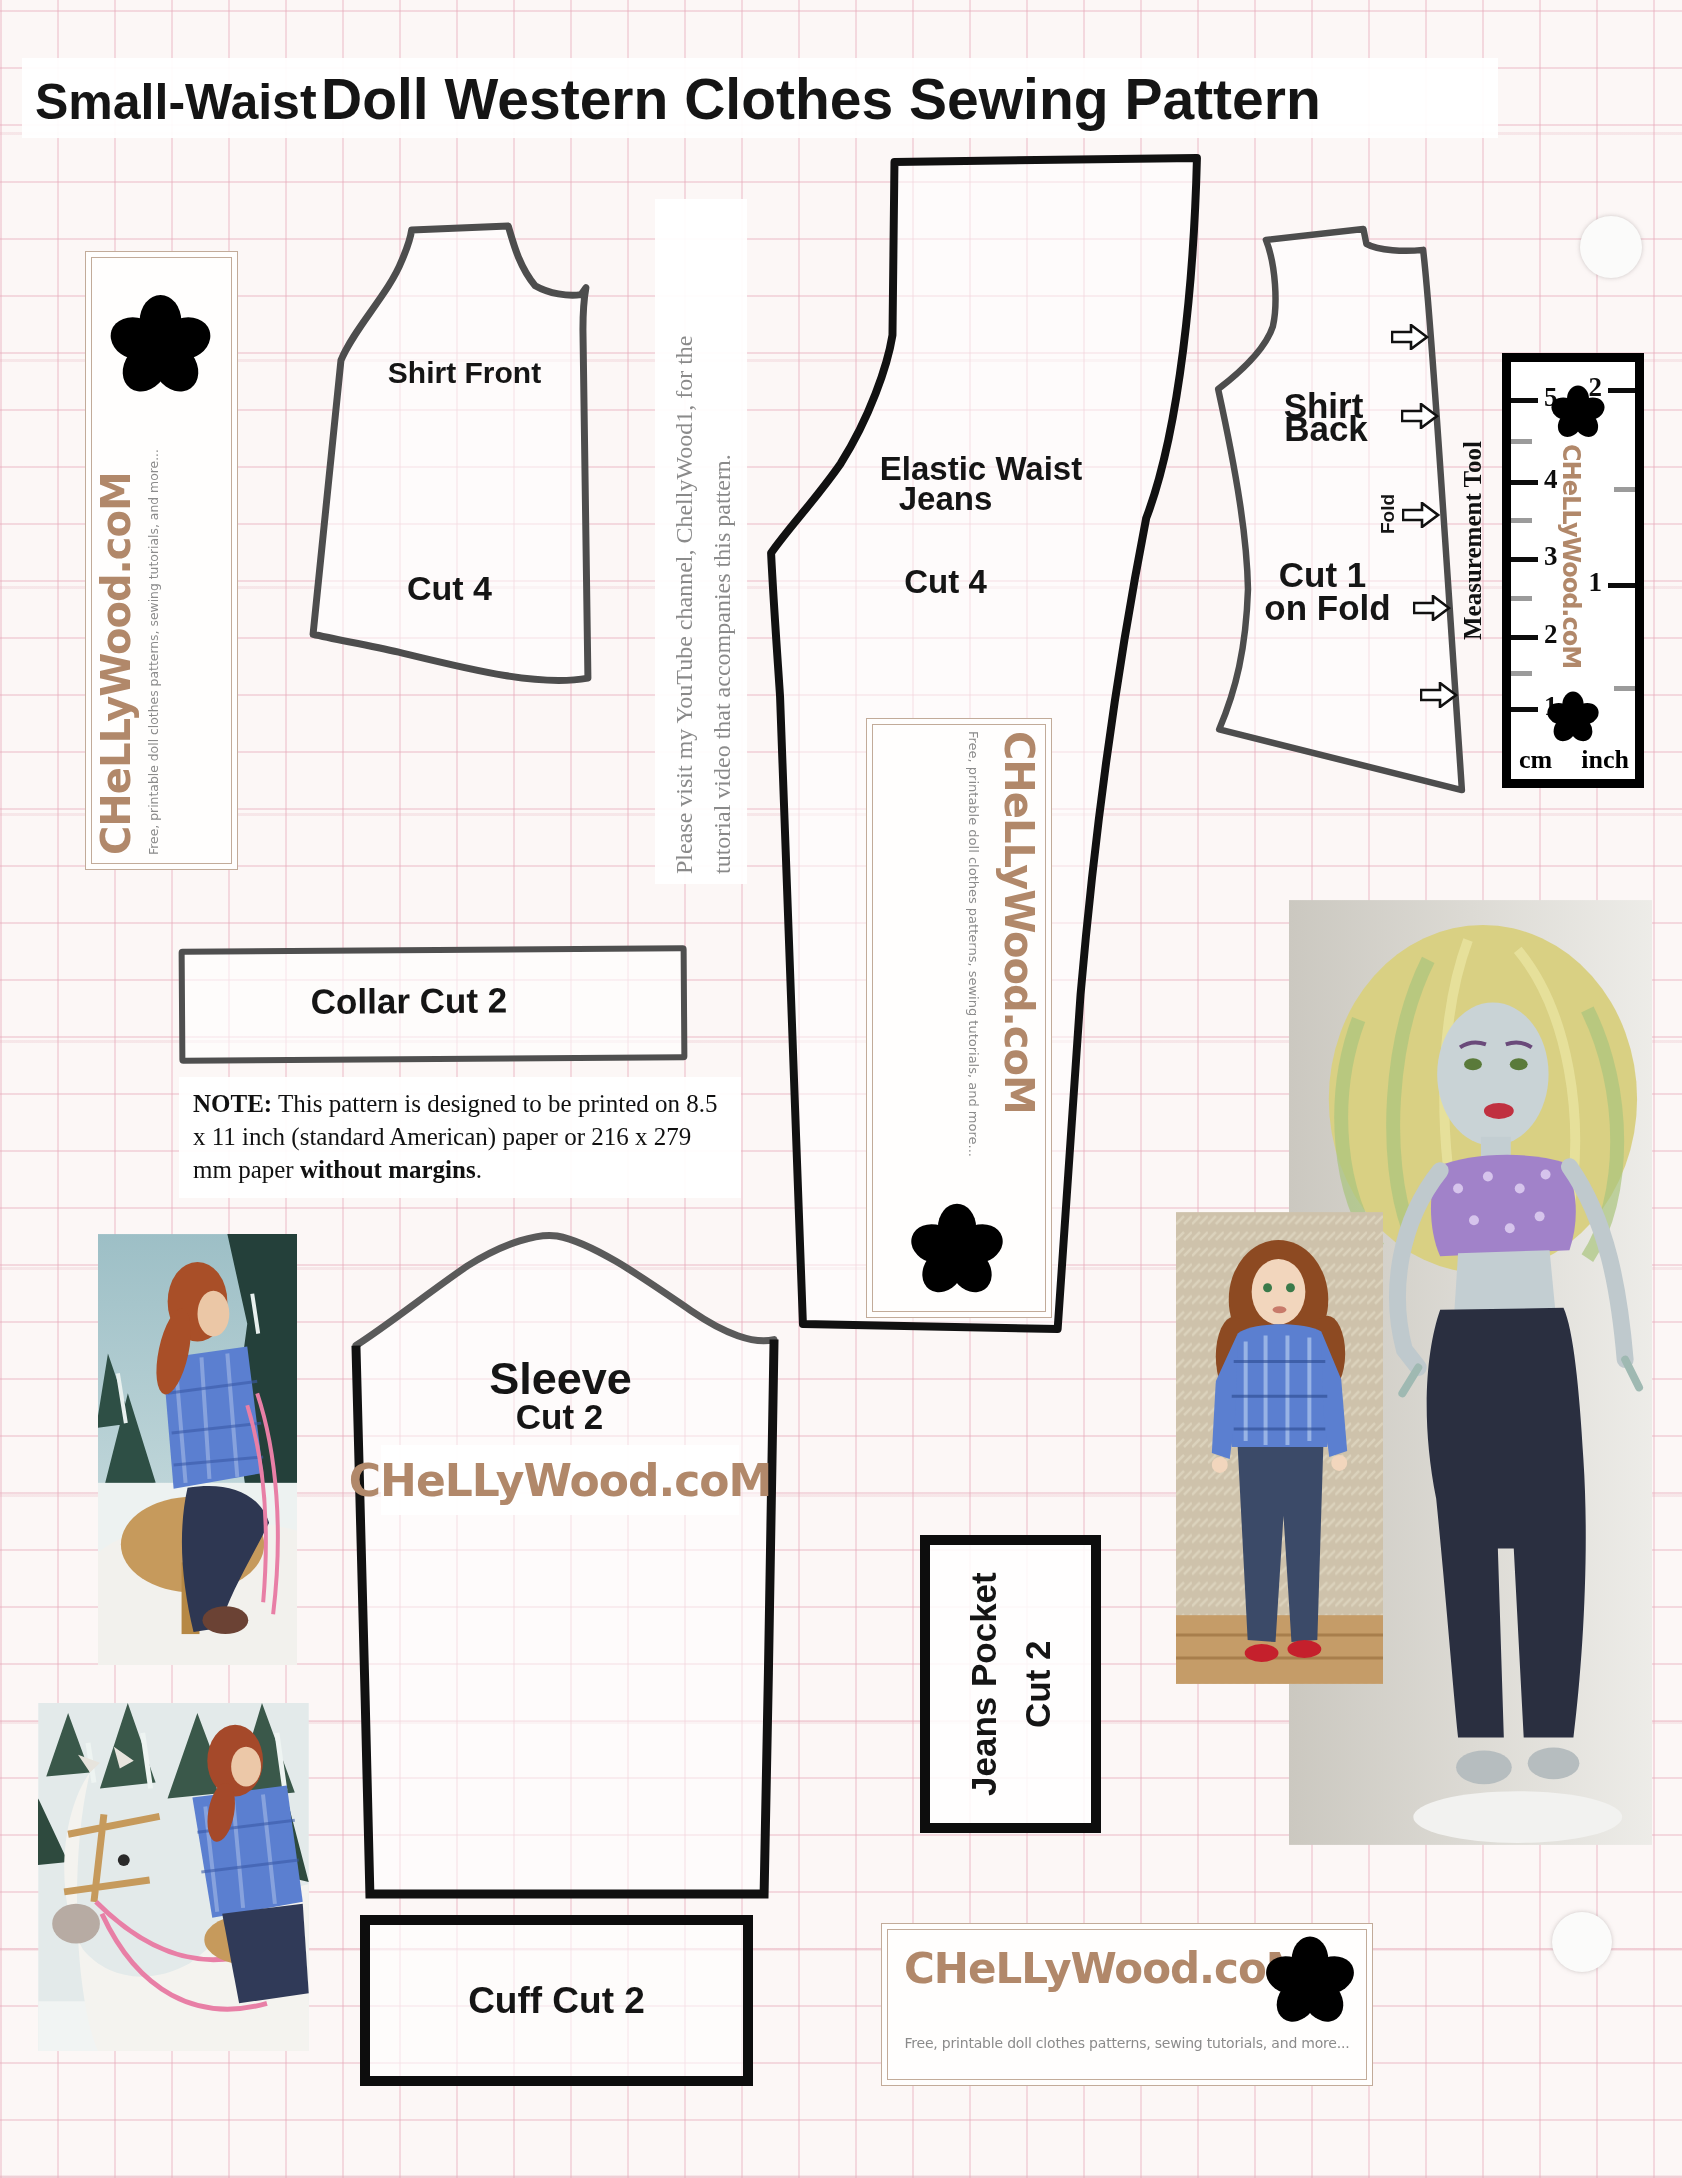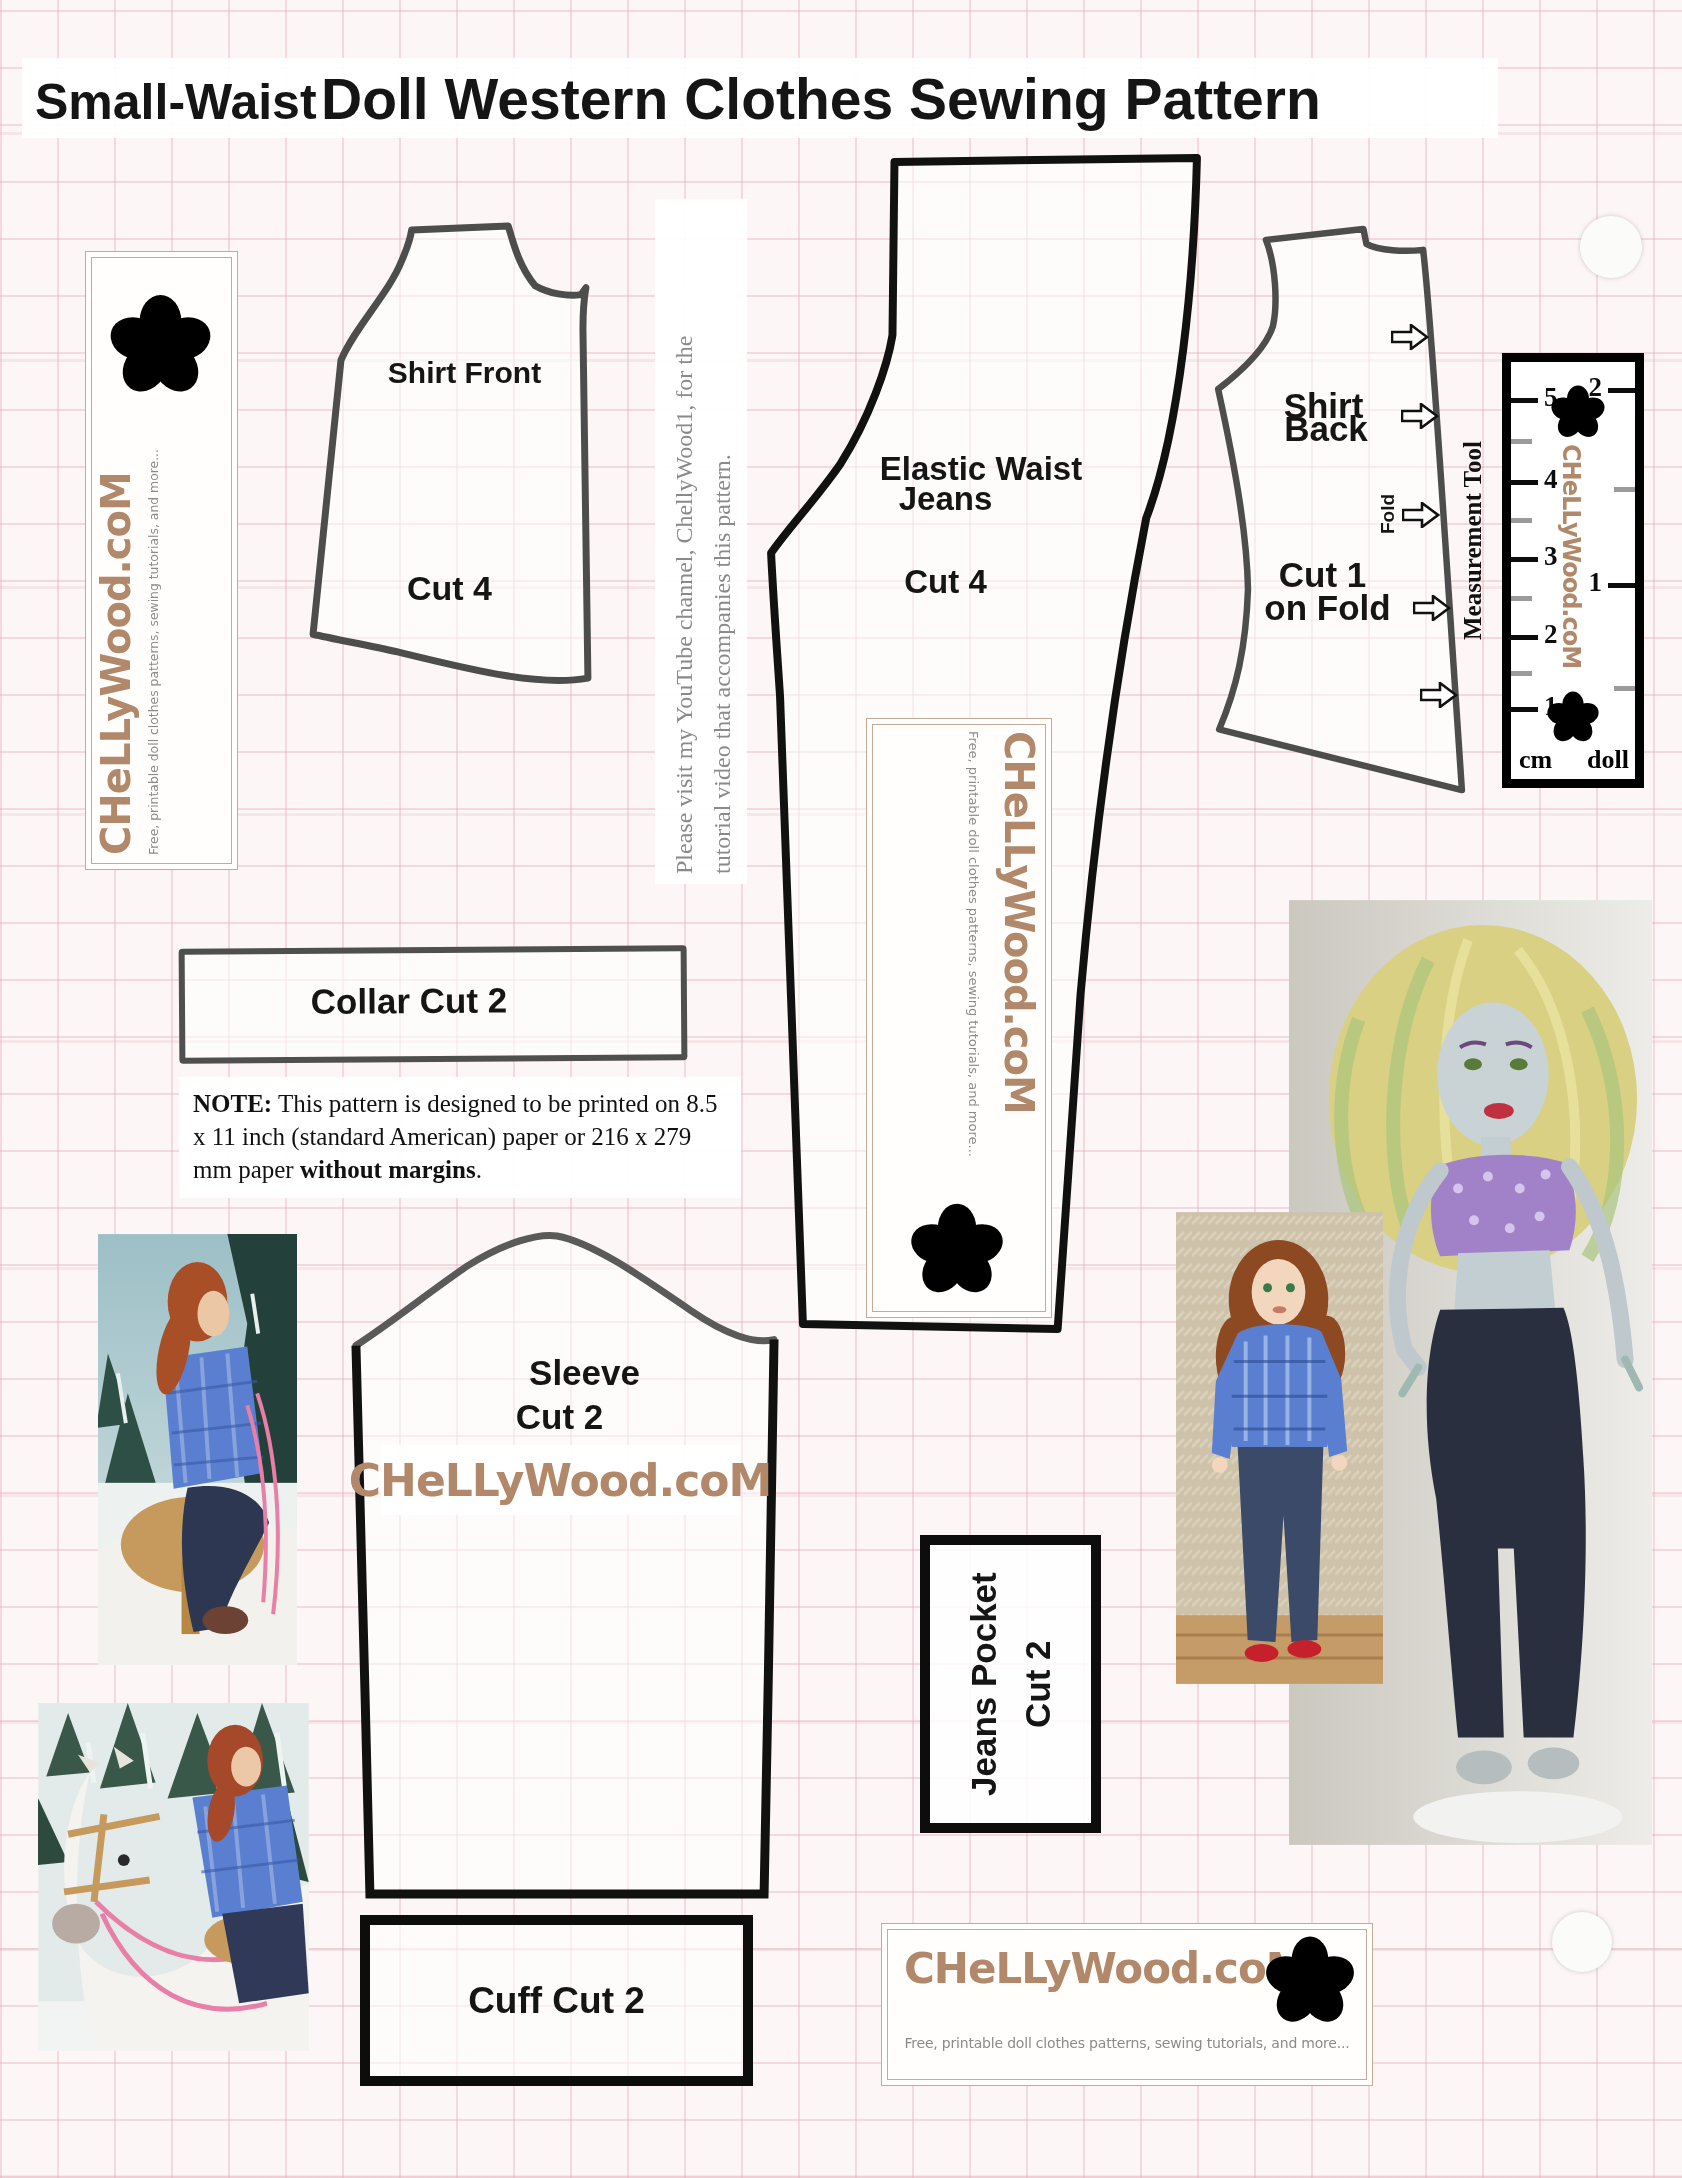--- a/index.html
+++ b/index.html
@@ -152,37 +152,37 @@
 
     <svg class="abs flower flower-beige" style="left:38px;top:22px;" width="58" height="58" viewBox="-55 -55 110 110">
         <use href="#flower"></use>
       </svg>
     <svg class="abs flower flower-beige" style="left:34px;top:328px;" width="56" height="56" viewBox="-55 -55 110 110">
         <use href="#flower"></use>
       </svg>
     <div class="abs vdown logoTxt" style="left:46px;top:82px;height:251px;font-size:24px;">CHeLLyWood.coM</div>
 
     <div class="abs serif" style="left:8px;bottom:4px;font-weight:bold;font-size:26px;">cm</div>
-    <div class="abs serif" style="right:6px;bottom:4px;font-weight:bold;font-size:26px;">doll</div>
+    <div class="abs serif" style="right:6px;bottom:4px;font-weight:bold;font-size:26px;">inch</div>
   </div>
 
   <div class="abs pieceBox" style="left:179px;top:947px;width:496px;height:103px;border:6px solid #4f4f4f;border-radius:4px;transform:rotate(-0.4deg);">
     <div class="lbl" style="position:absolute;left:65px;top:28px;width:318px;font-size:35px;">Collar Cut  2</div>
   </div>
 
   <div class="abs whiteStrip serif" style="left:179px;top:1077px;width:562px;height:121px;padding:10px 14px;box-sizing:border-box;font-size:25px;line-height:33px;color:#111;">
     <b>NOTE:</b><span> This pattern is designed to be printed on 8.5 x 11 inch (standard American) paper or 216 x 279 mm paper </span><b>without margins</b><span>.</span>
   </div>
 
   <svg class="abs" style="left:346px;top:1222px;" width="438" height="689" viewBox="348 1228 440 692">
     <path d="M358,1352 C392,1330 432,1298 470,1272 C508,1248 542,1239 560,1242 C598,1249 652,1288 696,1318 C728,1340 758,1351 778,1346 L768,1903 L372,1903 Z" fill="rgba(255,255,255,0.5)" stroke="none"></path>
     <path d="M358,1352 C392,1330 432,1298 470,1272 C508,1248 542,1239 560,1242 C598,1249 652,1288 696,1318 C728,1340 758,1351 778,1346" fill="none" stroke="#5a5a5a" stroke-width="7" stroke-linecap="round"></path>
     <path d="M358,1352 C362,1520 368,1720 372,1903 L768,1903 C772,1720 775,1520 778,1346" fill="none" stroke="#111111" stroke-width="9"></path>
   </svg>
-  <div class="abs lbl" style="left:485px;top:1353px;width:199px;font-size:35px;">Sleeve</div>
+  <div class="abs lbl" style="left:461px;top:1353px;width:199px;font-size:45px;">Sleeve</div>
   <div class="abs lbl" style="left:460px;top:1397px;width:199px;font-size:35px;">Cut 2</div>
   <div class="abs whiteStrip" style="left:381px;top:1445px;width:358px;height:70px;display:flex;align-items:center;justify-content:center;">
     <span class="logoTxt" style="font-size:44px;">CHeLLyWood.coM</span>
   </div>
 
   <div class="abs banner" style="left:866px;top:718px;width:184px;height:598px;">
     <div class="abs" style="left:12px;top:12px;right:12px;bottom:117px;display:flex;justify-content:flex-end;overflow:hidden;">
       <div class="vdown tagTxt" style="font-size:13px;margin-right:18px;">Free, printable doll clothes patterns, sewing tutorials, and more...</div>
       <div class="vdown logoTxt" style="font-size:40px;line-height:1;">CHeLLyWood.coM</div>
     </div>

